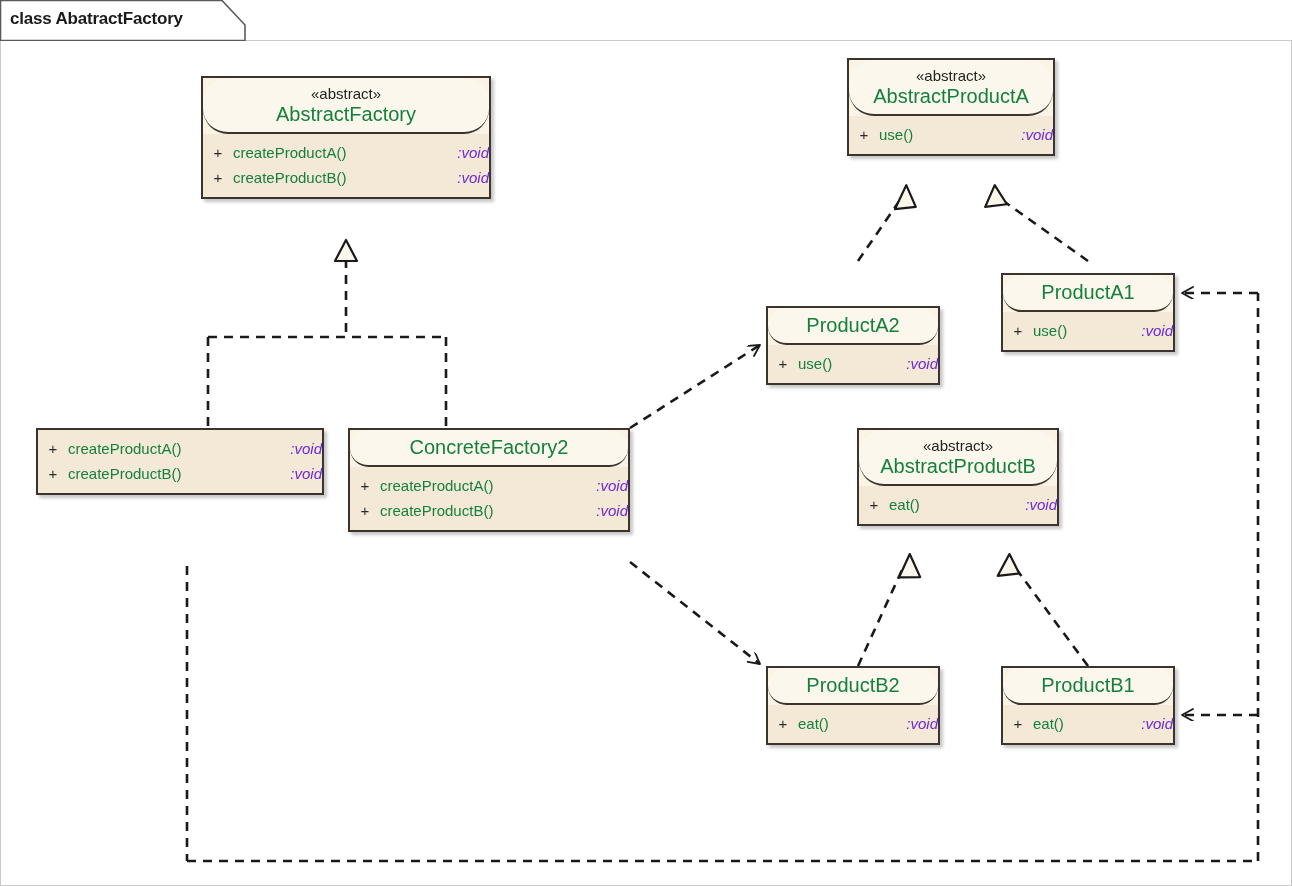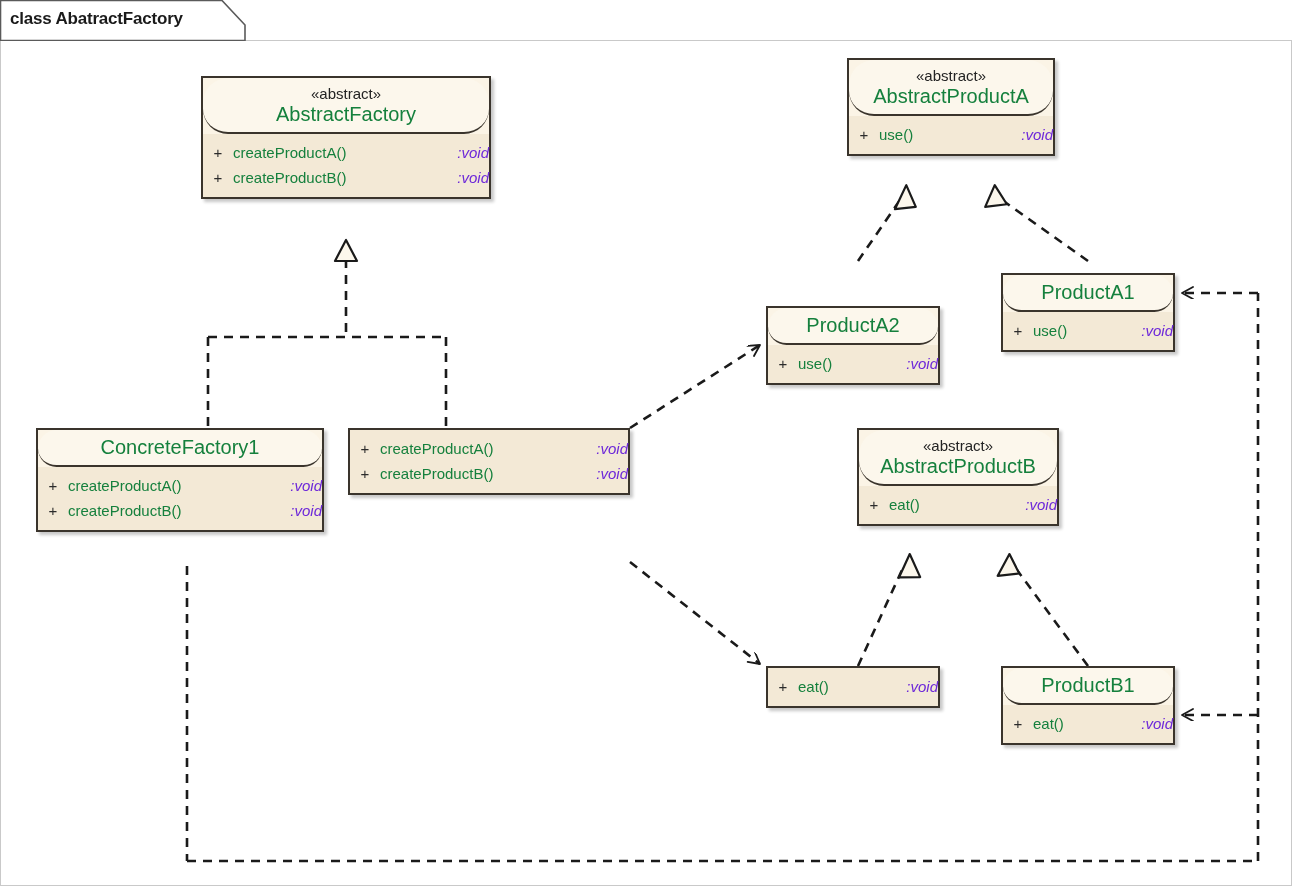--- a/index.html
+++ b/index.html
@@ -245,38 +245,38 @@
     <div class="uml-body">
       <div class="member">
         <span class="vis">+</span>
         <span class="mname">use()</span>
         <span class="mtype">:void</span>
       </div>
     </div>
   </div>
 
   <div class="uml-class" id="cls-concretefactory1">
-    <div class="uml-head">
-      <div class="classname">ConcreteFactory1</div>
-    </div>
     <div class="uml-body">
       <div class="member">
         <span class="vis">+</span>
         <span class="mname">createProductA()</span>
         <span class="mtype">:void</span>
       </div>
       <div class="member">
         <span class="vis">+</span>
         <span class="mname">createProductB()</span>
         <span class="mtype">:void</span>
       </div>
     </div>
   </div>
 
   <div class="uml-class" id="cls-concretefactory2">
+    <div class="uml-head">
+      <div class="classname">ConcreteFactory2</div>
+    </div>
     <div class="uml-body">
       <div class="member">
         <span class="vis">+</span>
         <span class="mname">createProductA()</span>
         <span class="mtype">:void</span>
       </div>
       <div class="member">
         <span class="vis">+</span>
         <span class="mname">createProductB()</span>
         <span class="mtype">:void</span>
@@ -292,20 +292,23 @@
     <div class="uml-body">
       <div class="member">
         <span class="vis">+</span>
         <span class="mname">eat()</span>
         <span class="mtype">:void</span>
       </div>
     </div>
   </div>
 
   <div class="uml-class" id="cls-productb2">
+    <div class="uml-head">
+      <div class="classname">ProductB2</div>
+    </div>
     <div class="uml-body">
       <div class="member">
         <span class="vis">+</span>
         <span class="mname">eat()</span>
         <span class="mtype">:void</span>
       </div>
     </div>
   </div>
 
   <div class="uml-class" id="cls-productb1">

